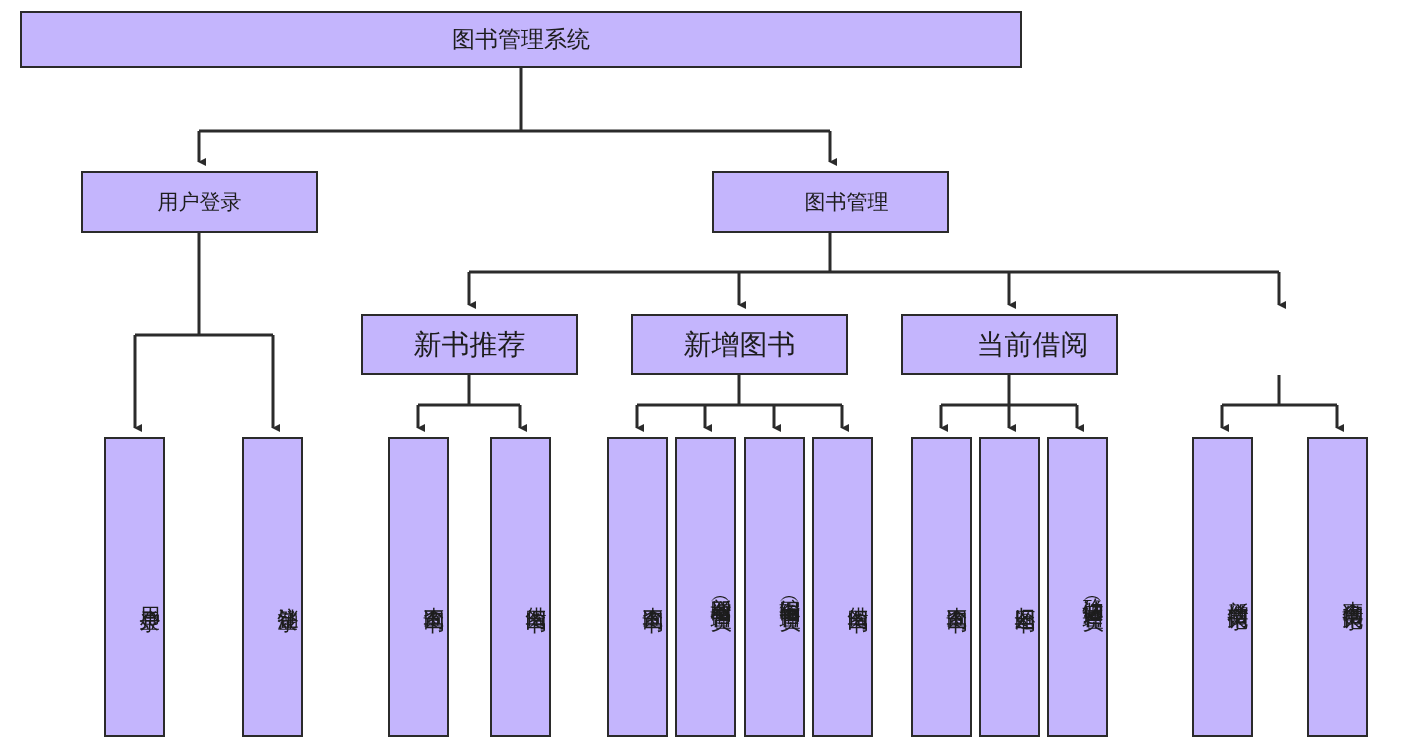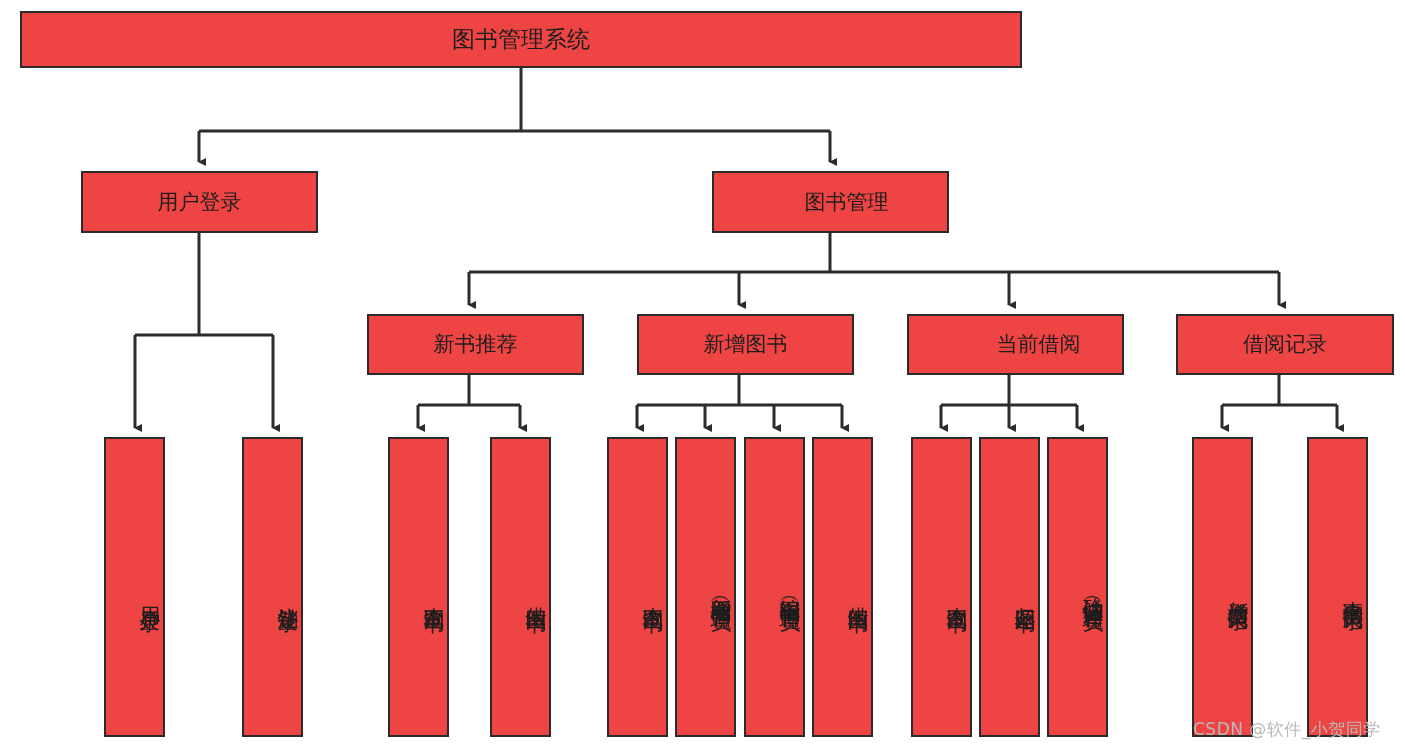--- a/index.html
+++ b/index.html
@@ -21,38 +21,37 @@
     position: absolute;
     left: 0;
     top: 0;
     width: 1405px;
     height: 747px;
     pointer-events: none;
   }
   .node {
     position: absolute;
     box-sizing: border-box;
-    background: #ef4444;
+    background: #c4b5fd;
     border: 2.5px solid #2b2b2b;
     display: flex;
     align-items: center;
     justify-content: center;
     color: #1d1d1d;
     line-height: 1.28;
     text-align: center;
   }
   .node.root {
     font-size: 23px;
   }
   .node.lvl2 {
     font-size: 21px;
   }
   .node.lvl3 {
-    font-size: 21px;
-    margin-left: 6px;
+    font-size: 28px;
   }
   .node.leaf {
     font-size: 21px;
     writing-mode: vertical-rl;
     text-orientation: upright;
     align-items: flex-start;
     justify-content: center;
     padding-top: 14px;
     letter-spacing: 2px;
   }
@@ -135,23 +134,20 @@
 
   <div class="node lvl3" style="left:361px; top:314px; width:217px; height:61px;">
     <span>新书推荐</span>
   </div>
   <div class="node lvl3" style="left:631px; top:314px; width:217px; height:61px;">
     <span>新增图书</span>
   </div>
   <div class="node lvl3" style="left:901px; top:314px; width:217px; height:61px;padding-left:46px;">
     <span>当前借阅</span>
   </div>
-  <div class="node lvl3" style="left:1170px; top:314px; width:218px; height:61px;">
-    <span>借阅记录</span>
-  </div>
 
   <div class="node leaf" style="left:104px; top:437px; width:61px; height:300px;">
     <span>用户登录</span>
   </div>
   <div class="node leaf" style="left:242px; top:437px; width:61px; height:300px;">
     <span>注销登录</span>
   </div>
 
   <div class="node leaf" style="left:388px; top:437px; width:61px; height:300px;">
     <span>查询图书</span>
@@ -183,15 +179,14 @@
     <span>确认归还（管理员）</span>
   </div>
 
   <div class="node leaf tall" style="left:1192px; top:437px; width:61px; height:300px;">
     <span>新增借阅记录</span>
   </div>
   <div class="node leaf tall" style="left:1307px; top:437px; width:61px; height:300px;">
     <span>查询借阅记录</span>
   </div>
 
-  <div class="watermark" style="left:1193px; top:718px;">CSDN @软件_小贺同学</div>
 
 </div>
 
 </body></html>

